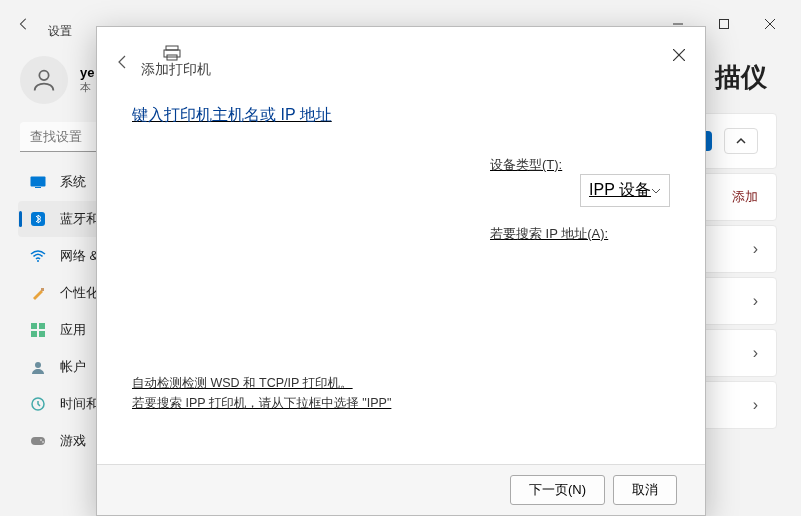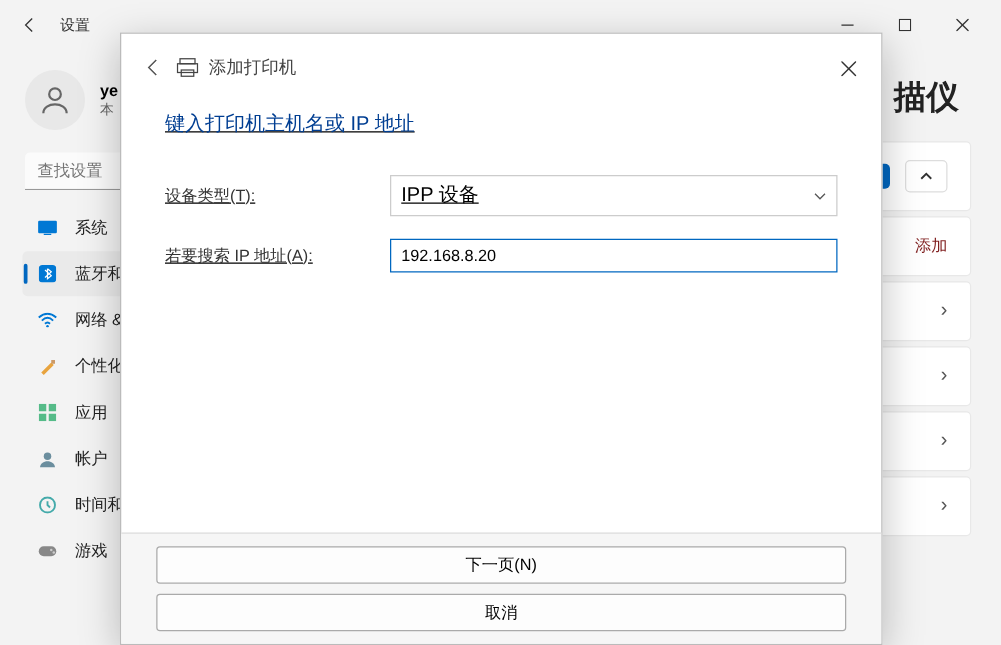--- a/index.html
+++ b/index.html
@@ -1,18 +1,18 @@
 <!DOCTYPE html>
 <html><head>
 <meta charset="utf-8">
 <style>
 * { box-sizing: border-box; margin: 0; padding: 0; font-family: "Segoe UI", "Microsoft YaHei", sans-serif; }
 body { width: 801px; height: 516px; background: #f3f3f3; overflow: hidden; position: relative; }
 
-.titlebar { height: 40px; display: flex; align-items: center; padding: 12px 8px; }
+.titlebar { height: 40px; display: flex; align-items: flex-end; padding: 0 8px; }
 .titlebar .back { width: 32px; height: 32px; display: flex; align-items: center; justify-content: center; color: #333; }
 .titlebar .title { font-size: 12px; color: #333; margin-left: 8px; }
 .titlebar .winbtns { margin-left: auto; display: flex; }
 .titlebar .winbtns div { width: 46px; height: 32px; display: flex; align-items: center; justify-content: center; color: #666; }
 
 .main { display: flex; height: calc(100% - 40px); }
 
 .sidebar { width: 240px; padding: 8px 0 0 12px; }
 .profile { display: flex; align-items: center; padding: 8px; margin-bottom: 10px; }
 .avatar { width: 48px; height: 48px; border-radius: 50%; background: #e8e8e8; display: flex; align-items: center; justify-content: center; }
@@ -31,31 +31,31 @@
 .card-row.primary { background: #fff; justify-content: flex-end; gap: 12px;}
 .pbtn { background: #0067c0; color: #fff; padding: 6px 14px; border-radius: 4px; font-size: 13px; }
 .chev { color: #555; }
 .card-row .add { color: #7f1d1d; font-size: 13px; }
 .expbtn { border: 1px solid #ddd; border-radius: 4px; padding: 6px 10px; background: #fff; }
 
 
 .dialog { position: absolute; left: 96px; top: 26px; width: 610px; height: 490px; background: #fff; border: 1px solid #bbb; box-shadow: 0 8px 30px rgba(0,0,0,0.25); }
 .dialog .dhdr { display: flex; align-items: center; padding: 18px 18px 8px 18px; }
 .dialog .dback { color: #555; margin-right: 10px; }
-.dialog .dtitle { font-size: 14px; color: #444; display: flex; align-items: center; }
+.dialog .dtitle { font-size: 14px; color: #444; display: flex; align-items: center; flex-direction: column; }
 .dialog .dclose { position: absolute; right: 12px; top: 14px; width: 28px; height: 28px; display: flex; align-items: center; justify-content: center; color: #333; }
 .dialog .dbody { padding: 10px 35px 0 35px; text-decoration: underline; }
 .dialog .dheading { color: #003e92; font-size: 16px; margin: 8px 0 30px 0; }
-.formrow { display: flex; align-items: center; margin-bottom: 18px; }
+.formrow { display: flex; align-items: flex-end; margin-bottom: 18px; flex-direction: column; }
 .formrow label { width: 180px; font-size: 13px; color: #333; }
 .formrow .field { flex: 1; }
 .sel { width: 100%; border: 1px solid #ccc; padding: 5px 8px; font-size: 16px; background: #fff; position: relative; display: flex; justify-content: space-between; align-items: center; }
 .txtin { width: 100%; border: 1px solid #0067c0; padding: 5px 8px; font-size: 13px; outline: none; }
 .note { font-size: 12.5px; color: #333; line-height: 1.6; margin-top: 130px; }
-.dialog .dftr { position: absolute; bottom: 0; left: 0; right: 0; border-top: 1px solid #ddd; padding: 10px 28px; display: flex; justify-content: flex-end; gap: 8px; background: #f6f6f6; flex-direction: column; }
+.dialog .dftr { position: absolute; bottom: 0; left: 0; right: 0; border-top: 1px solid #ddd; padding: 10px 28px; display: flex; justify-content: flex-end; gap: 8px; background: #f6f6f6; }
 .btn { padding: 5px 18px; font-size: 13px; border: 1px solid #aaa; background: #fdfdfd; border-radius: 3px; }
 
 svg { display: block; }
 </style>
 </head>
 <body>
 
 <div class="titlebar">
   <div class="back">
     <svg width="14" height="14" viewBox="0 0 16 16">
@@ -239,22 +239,23 @@
           <span>
               <svg width="10" height="6">
                 <path d="M1 1 L5 5 L9 1" stroke="#555" fill="none"></path>
               </svg>
             </span>
         </div>
       </div>
     </div>
     <div class="formrow">
       <label>若要搜索 IP 地址(A):</label>
-      <div class="field">
-        <input class="txtin" value="192.168.8.20" style="">
-      </div>
+    </div>
+    <div class="note">
+      <div>自动检测检测 WSD 和 TCP/IP 打印机。</div>
+      <div>若要搜索 IPP 打印机，请从下拉框中选择 "IPP"</div>
     </div>
   </div>
   <div class="dftr">
     <button class="btn">下一页(N)</button>
     <button class="btn">取消</button>
   </div>
 </div>
 
 </body></html>

